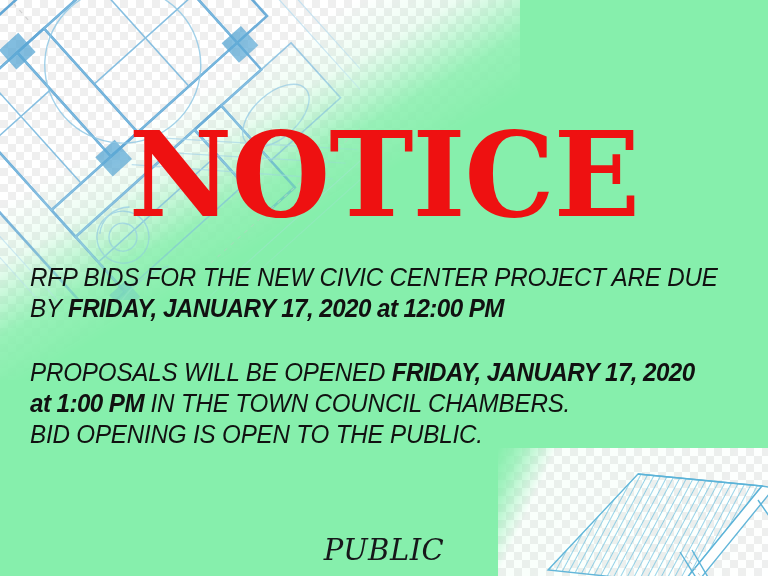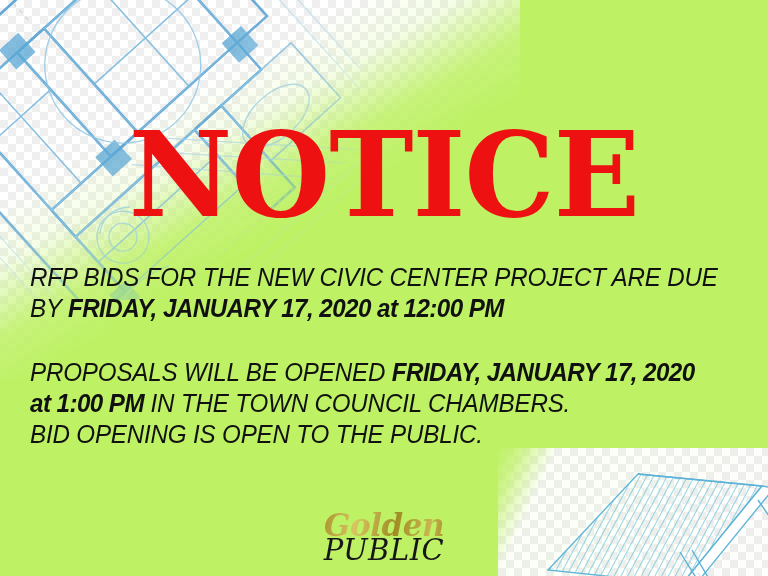--- a/index.html
+++ b/index.html
@@ -6,21 +6,21 @@
   html, body {
     margin: 0;
     padding: 0;
     background: #ffffff;
   }
 
   #poster {
     position: relative;
     width: 768px;
     height: 576px;
-    background: #bef264;
+    background: #86efac;
     overflow: hidden;
     font-family: "Liberation Sans", sans-serif;
   }
 
   
   .checker {
     position: absolute;
     background-image:
       linear-gradient(45deg, #efefef 25%, transparent 25%, transparent 75%, #efefef 75%),
       linear-gradient(45deg, #efefef 25%, transparent 25%, transparent 75%, #efefef 75%);
@@ -270,18 +270,17 @@
         <line x1="240" y1="46" x2="250" y2="62"></line>
       </g>
       <g stroke="#c9c9c9" stroke-width="1" stroke-dasharray="3 4">
         <line x1="156" y1="104" x2="176" y2="132"></line>
       </g>
     </svg>
   </div>
 
   <div id="logo">
     <div id="logo-inner">
-      <div id="logo-golden">Golden</div>
       <div id="logo-beach">PUBLIC</div>
     </div>
   </div>
 
 </div>
 
 </body></html>

